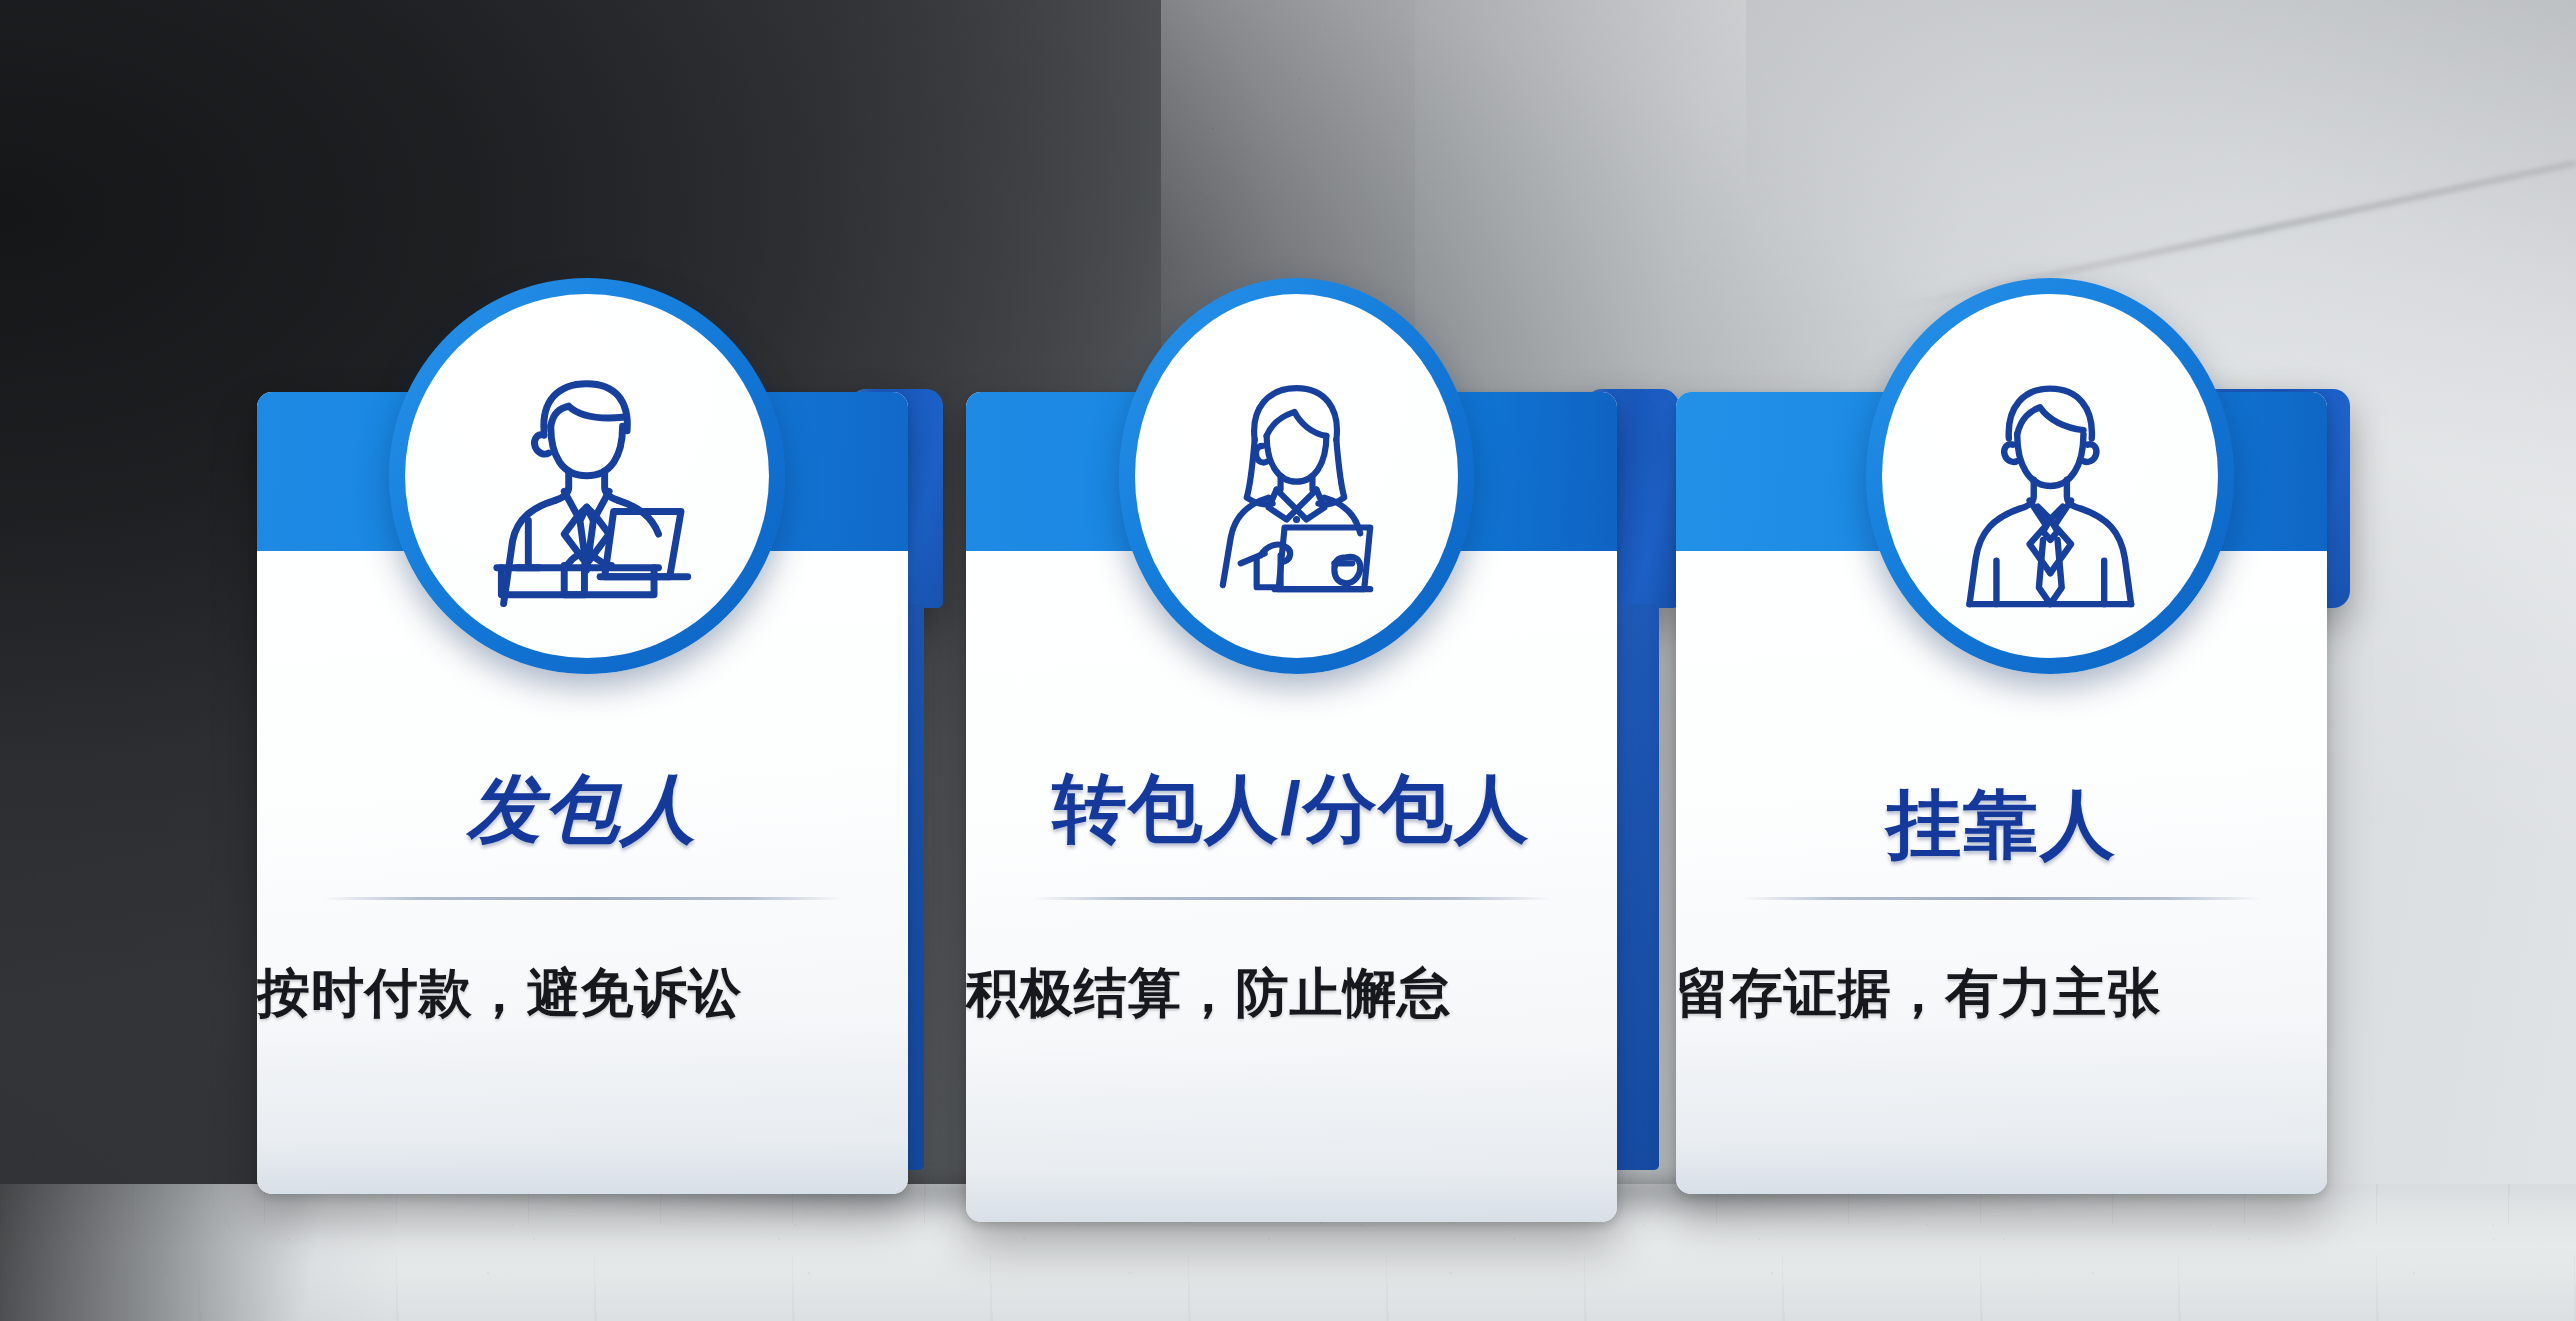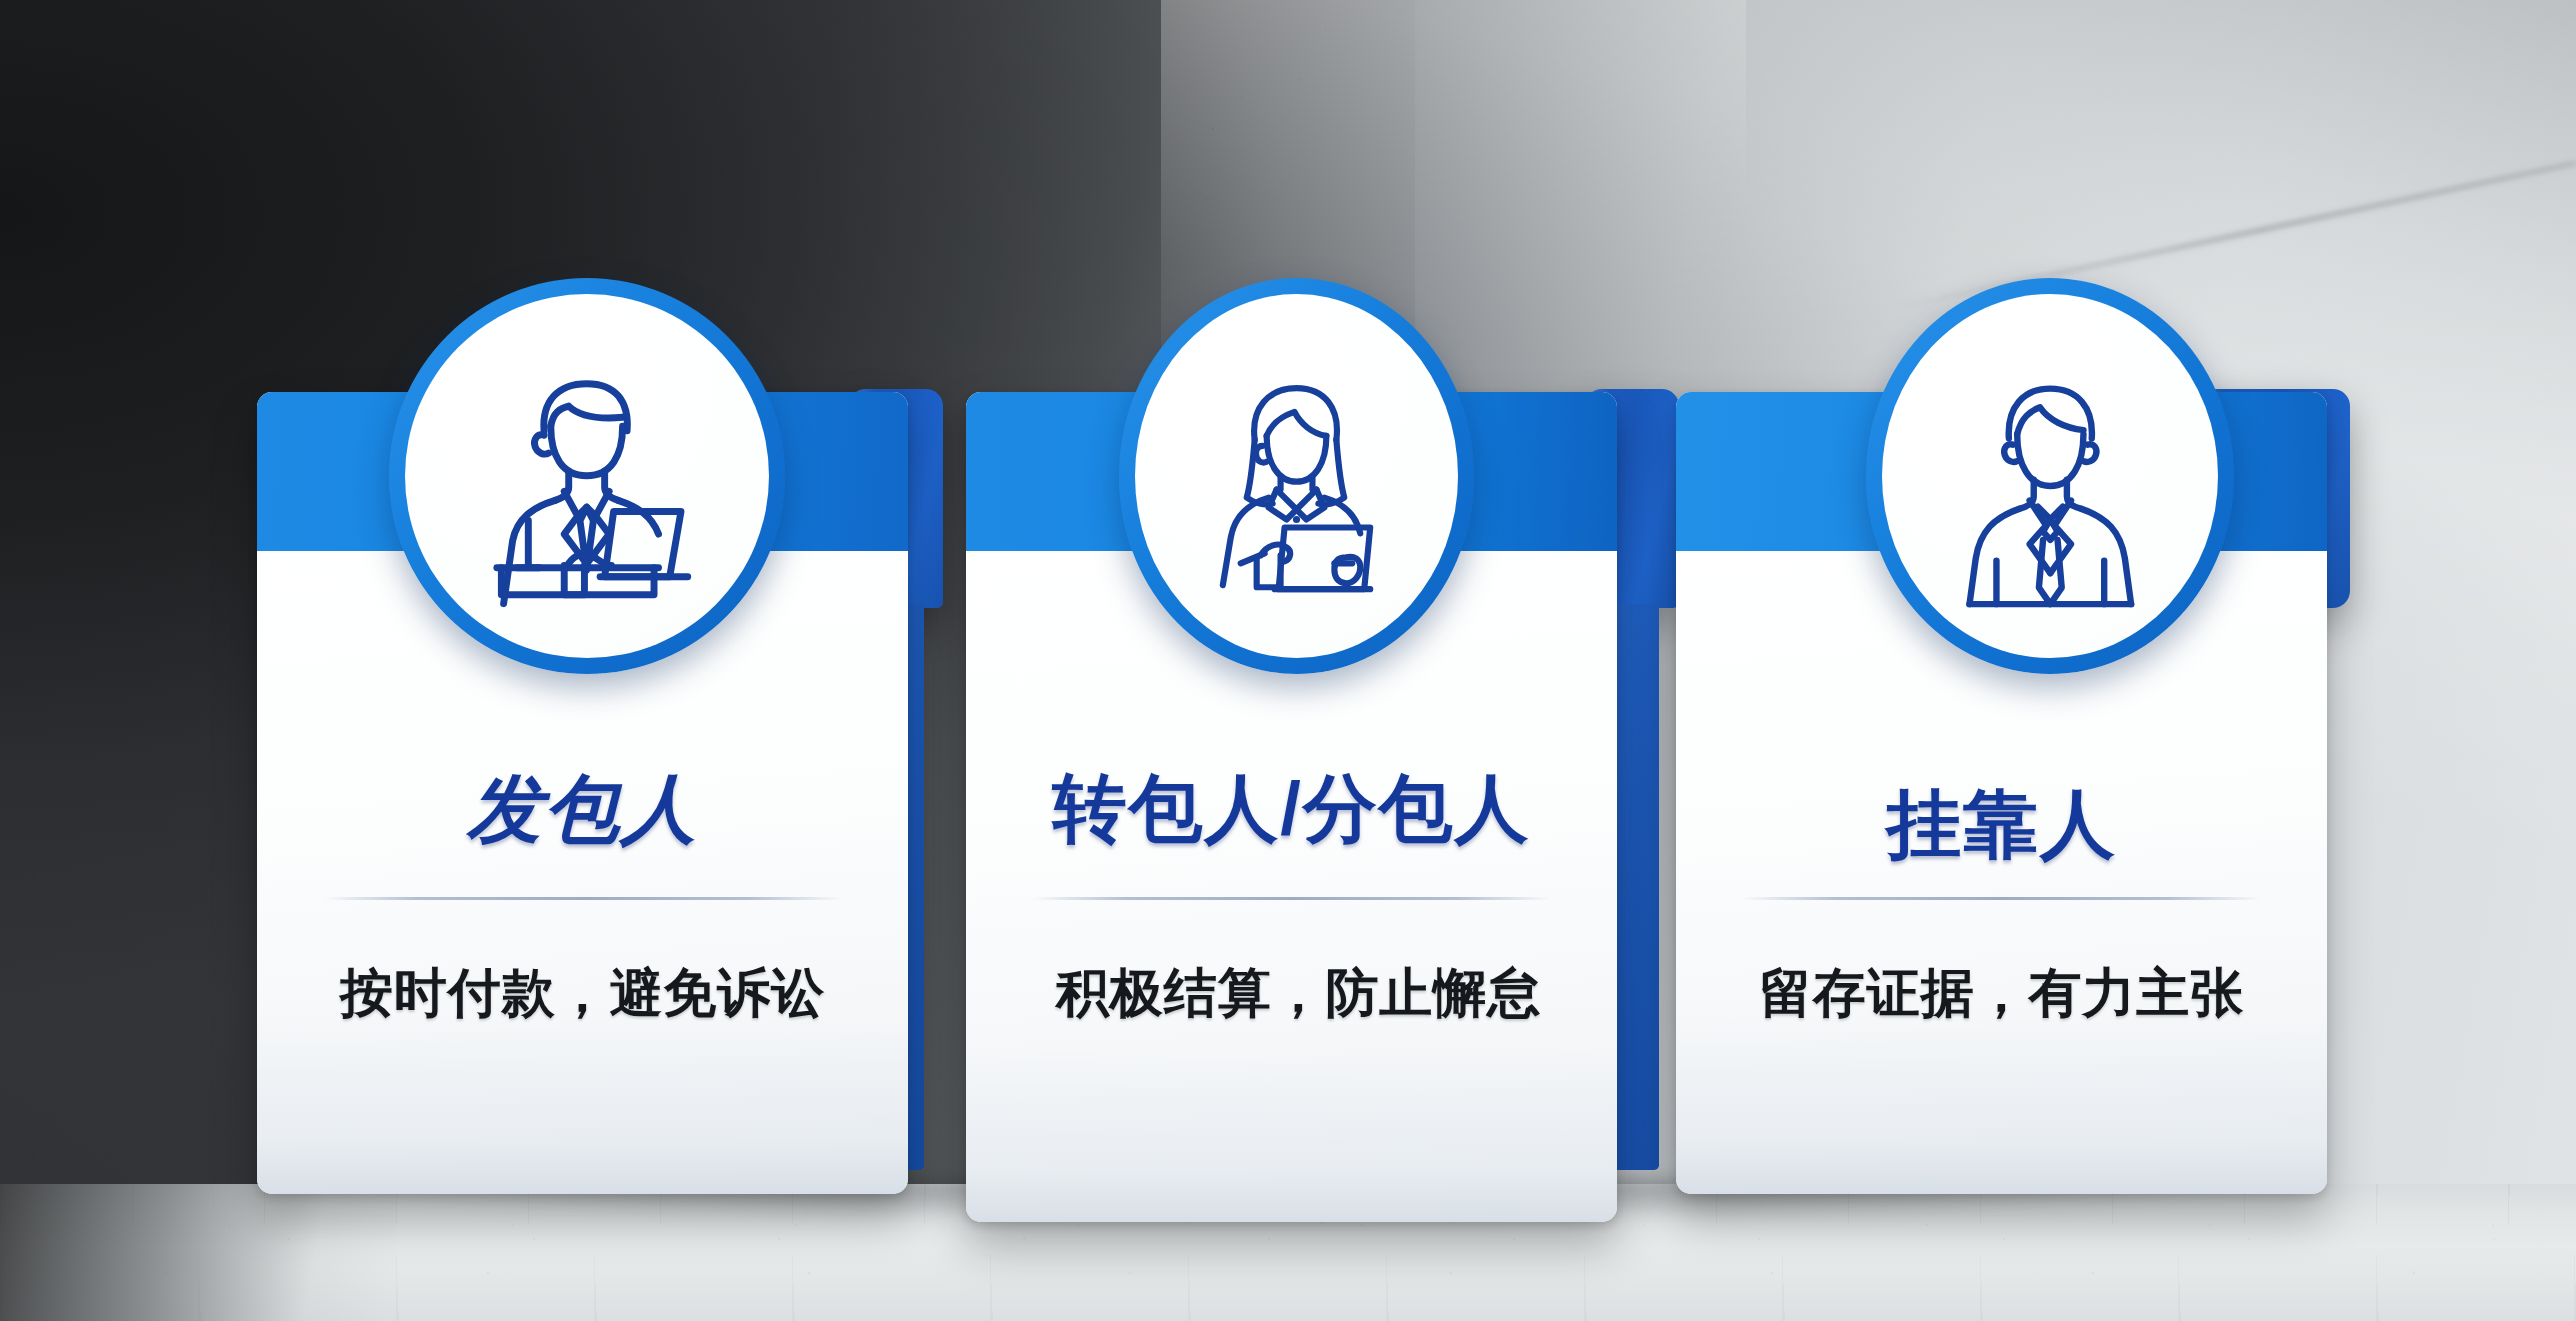--- a/index.html
+++ b/index.html
@@ -162,21 +162,21 @@
     letter-spacing:1.9px;
     text-shadow:0 2.8px 3.8px rgba(30,50,110,.30), 0 0.9px 0 rgba(255,255,255,.55);
     white-space:nowrap;
   }
   .divider{
     position:absolute; height:2.8px; border-radius:2.8px;
     background:linear-gradient(90deg, rgba(200,208,220,0) 0%, rgba(176,188,206,.95) 18%,
                rgba(158,172,194,1) 50%, rgba(176,188,206,.95) 82%, rgba(200,208,220,0) 100%);
   }
   .card-sub{
-    position:absolute; left:0; width:100%; text-align:center;
+    position:absolute; left:0; width:100%; text-align:left;
     color:#15181c; font-weight:bold; white-space:nowrap;
     text-shadow:0 1.9px 2.8px rgba(0,0,0,.18);
   }
 </style>
 </head>
 <body>
 
 <div id="scene">
   <div class="wall-base"></div>
   <div class="wall-dark"></div>
@@ -251,21 +251,21 @@
                 background:linear-gradient(100deg,#2569cf 0%,#1c57b6 55%,#174da6 100%);"></div>
 
     <div class="card" style="left:966px; top:392px; width:651px; height:830px;">
       <div class="card-band b2" style="height:159px;"></div>
       <div class="card-gloss"></div>
 
       <div class="card-title" style="top:368px; font-size:74px;">转包人/分包人</div>
 
       <div class="divider" style="left:66px; top:505px; width:519px;"></div>
 
-      <div class="card-sub" style="top:566px; font-size:53px; letter-spacing:0.9px;padding-left:14px;">积极结算，防止懈怠</div>
+      <div class="card-sub" style="top:566px; font-size:53px; letter-spacing:0.9px;">积极结算，防止懈怠</div>
     </div>
 
     <div class="badge" style="left:1119px; top:278px; width:355px; height:396px;">
       <div class="badge-inner">
         <svg viewBox="0 0 120 120" fill="none" stroke="#17409c" stroke-width="3.1" stroke-linecap="round" stroke-linejoin="round">
 
           <path d="M39 42c-2-16 7-26 21-26s22 10 20 26"></path>
           <path d="M39 42c-1 12-2 22-4 29 4 3 9 4 13 3"></path>
           <path d="M80 42c1 12 2 22 4 29-4 3-9 4-13 3"></path>
 

